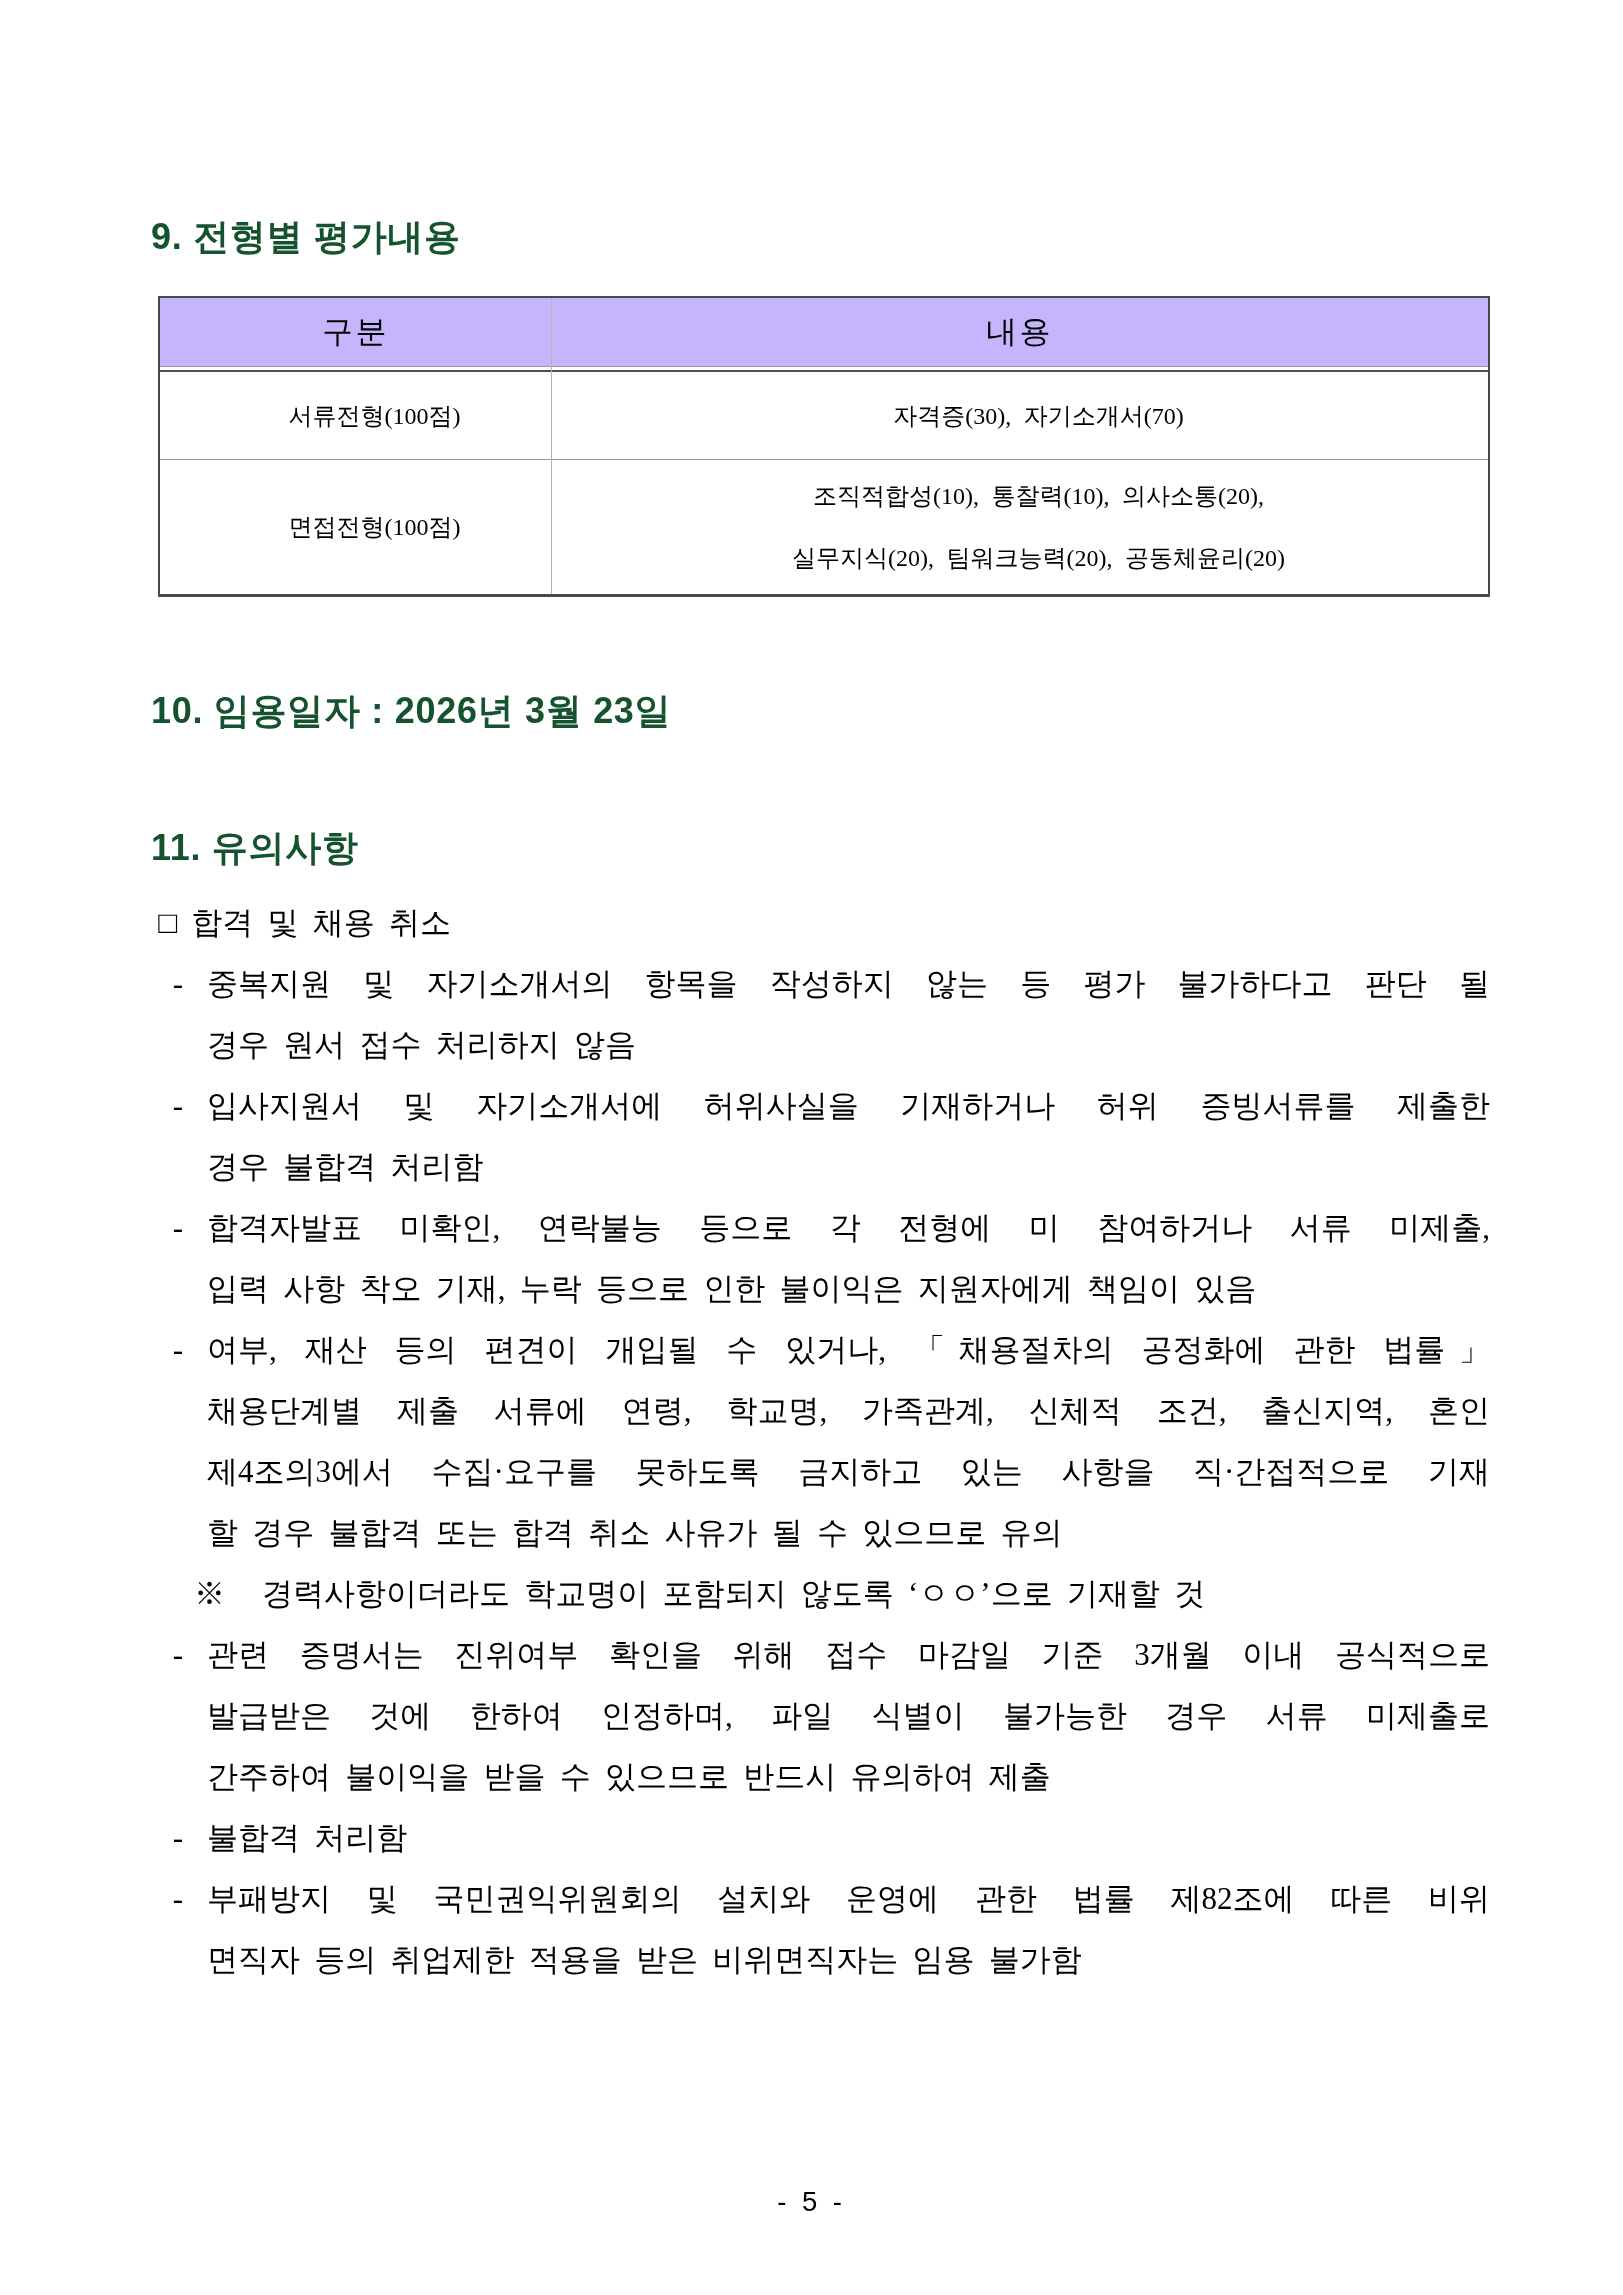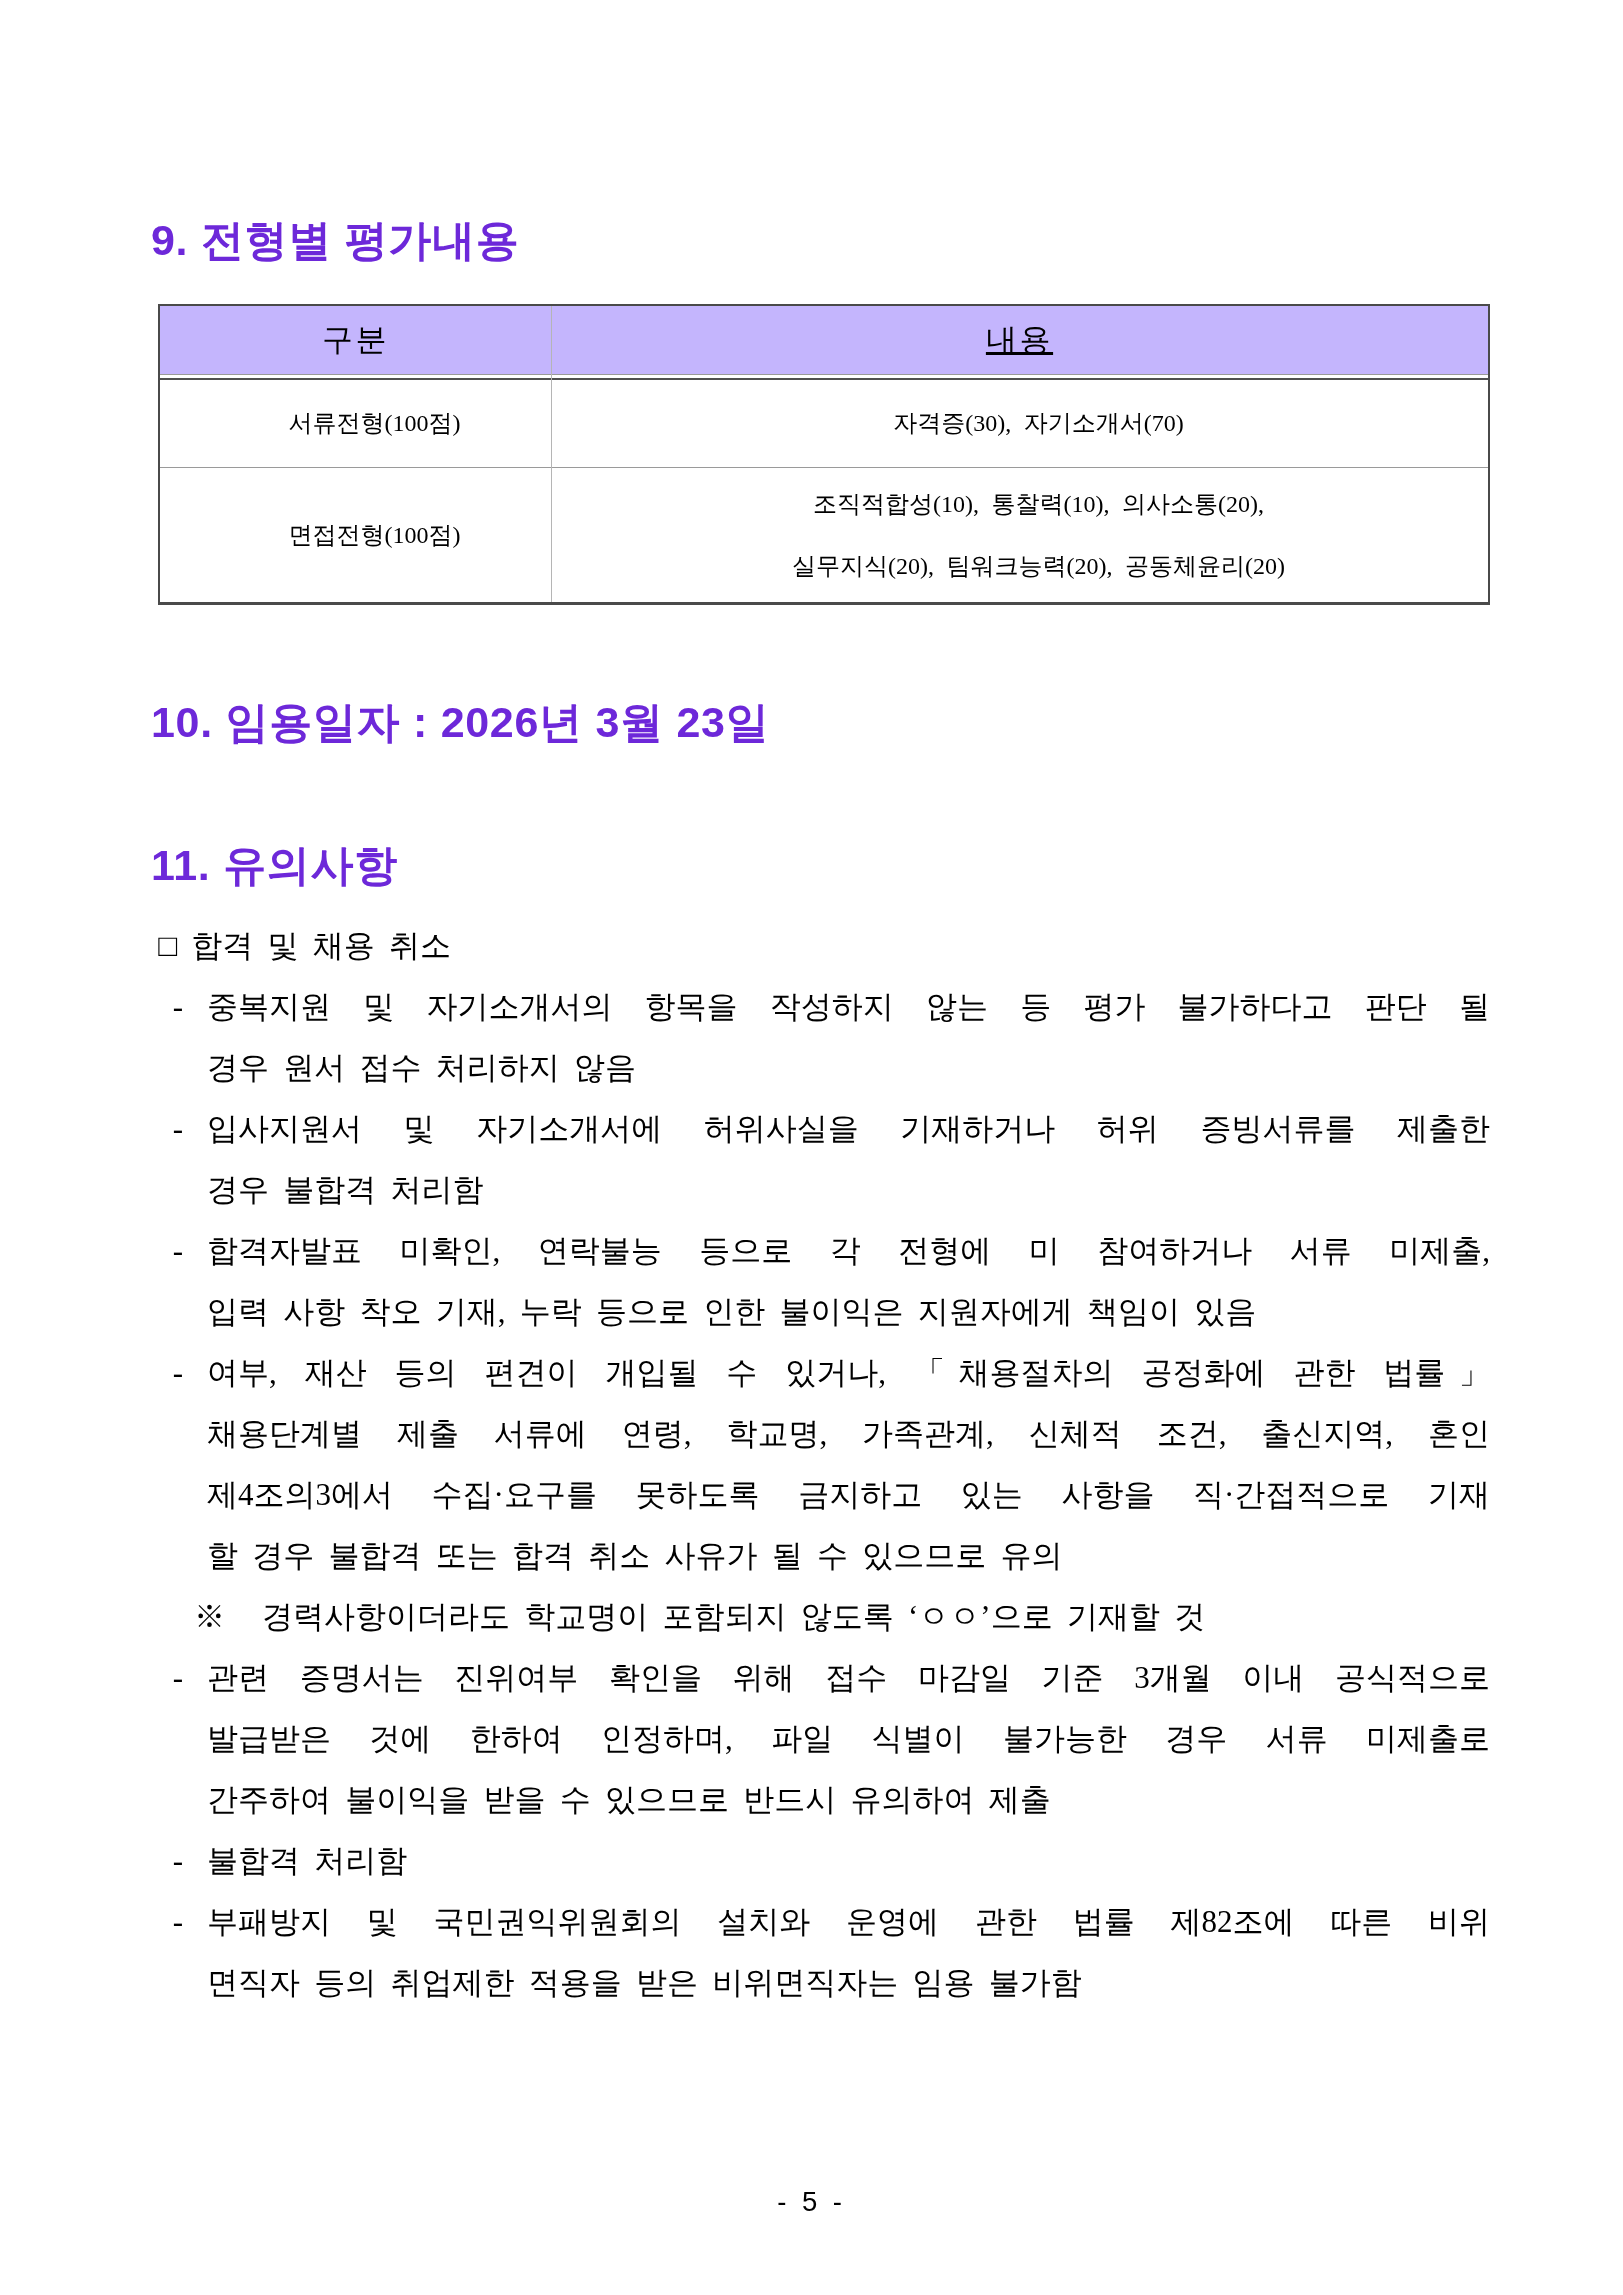--- a/index.html
+++ b/index.html
@@ -11,24 +11,24 @@
     overflow: hidden;
     color: #000000;
     font-family: "Liberation Serif", "DejaVu Serif", serif;
   }
 
   
   .sec-heading {
     margin: 0 0 0 151px;
     font-family: "Liberation Sans", "DejaVu Sans", sans-serif;
     font-weight: 700;
-    font-size: 43px;
+    font-size: 36px;
     line-height: 1.06;
     letter-spacing: 0.7px;
-    color: #6d28d9;
+    color: #14532d;
     white-space: nowrap;
   }
   .h9  { margin-top: 218px; }
   .h10 { margin-top: 95px; }
   .h11 { margin-top: 98px; }
 
   
   .eval-table {
     position: relative;
     margin: 40px 133px 0 158px;   
@@ -48,21 +48,21 @@
     background: #c4b5fd;
     border-bottom: 1.3px solid #9a9a9a;
   }
   .th {
     display: flex; align-items: center; justify-content: center;
     font-family: "Liberation Sans", "DejaVu Sans", sans-serif;
     font-size: 31px;
     letter-spacing: 2.6px;
   }
   .th.c1 { width: 391px; }
-  .th.c2 { flex: 1; text-decoration: underline; }
+  .th.c2 { flex: 1; }
   .dbl-gap {                       
     height: 3.3px;
     background: #ffffff;
     border-bottom: 2.6px solid #4f4f4f;
   }
   .trow { display: flex; }
   .trow.r1 { height: 87px; border-bottom: 1.3px solid #9a9a9a; }
   .trow.r2 { height: 134px; }
   .td {
     display: flex; flex-direction: column;

